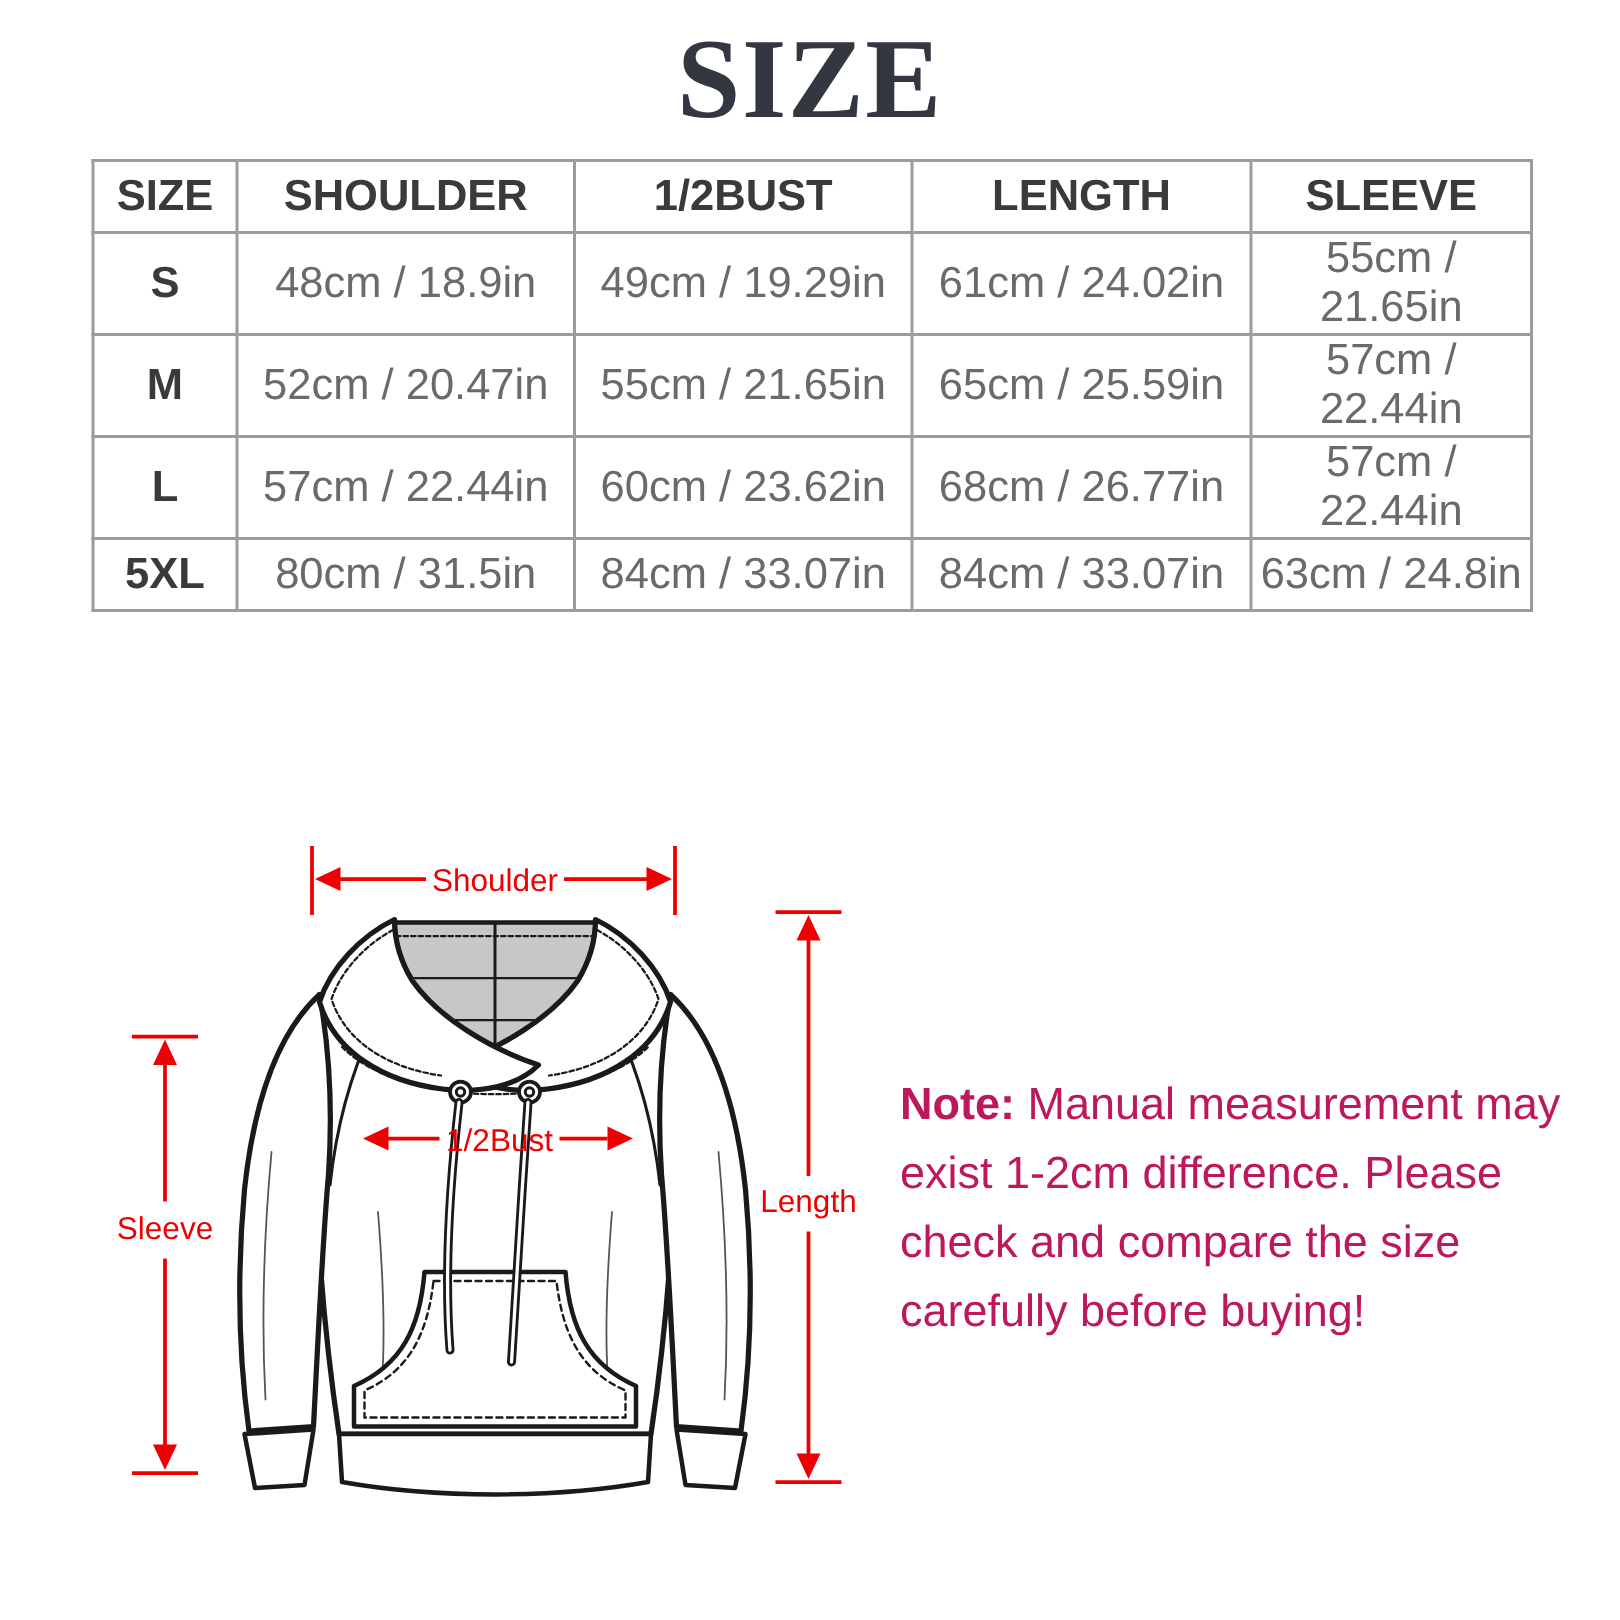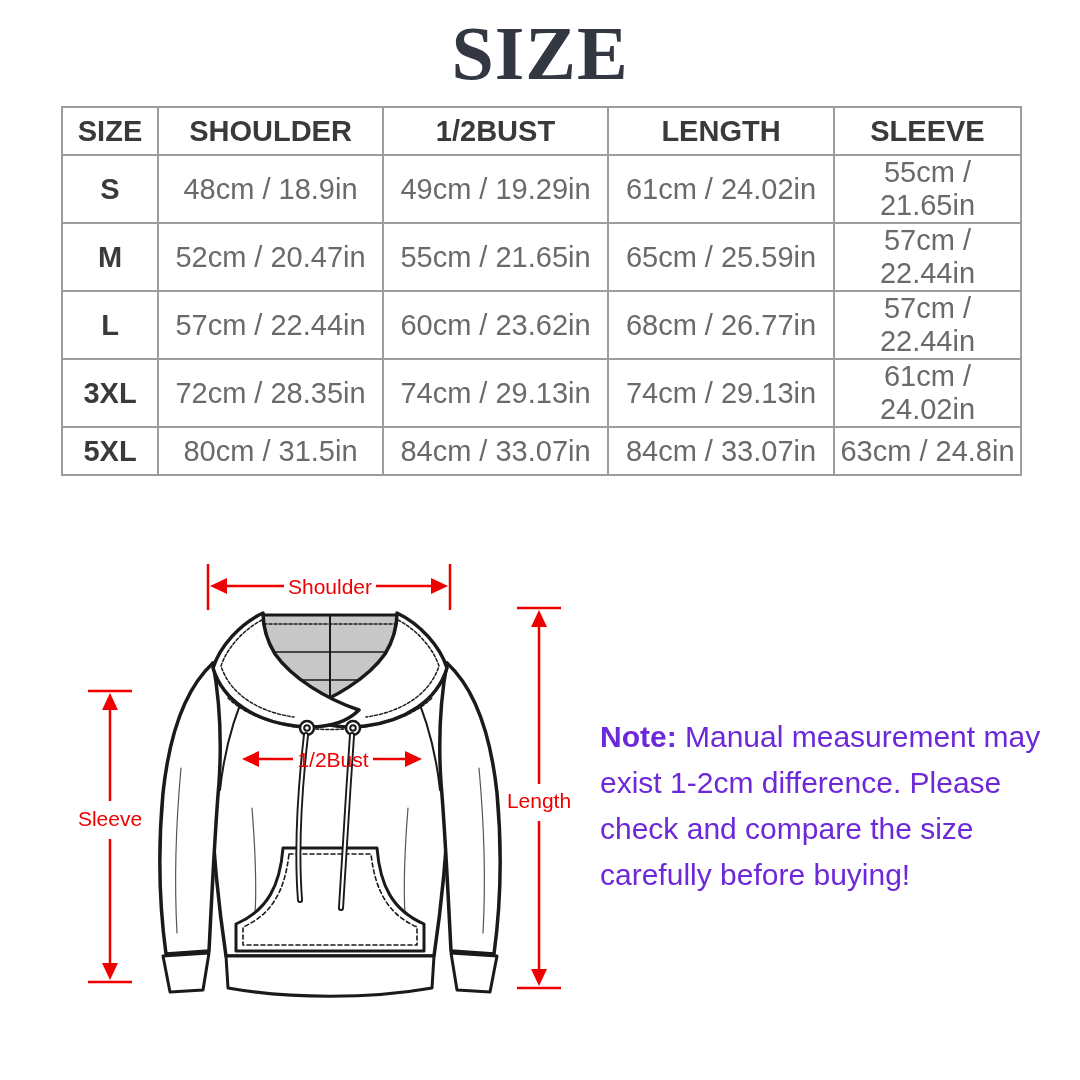--- a/index.html
+++ b/index.html
@@ -28,21 +28,21 @@
   .size-table td { color:#6a6a6a; font-weight:normal; }
   .size-table td.size-col { font-weight:bold; color:#3a3a3a; }
   .col-size    { width:96px;  }
   .col-shoulder{ width:225px; }
   .col-bust    { width:225px; }
   .col-length  { width:226px; }
   .col-sleeve  { width:187px; }
   .diagram-wrap { position:absolute; top:558px; left:0; width:1080px; height:522px; }
   .note-block {
     position:absolute; left:600px; top:714px; width:450px;
-    font-size:30px; line-height:46px; color:#6d28d9;
+    font-size:30px; line-height:46px; color:#be185d;
   }
   .note-block .note-label { font-weight:bold; }
 </style>
 </head>
 <body>
 
 <div class="stage">
 
   <div class="page-title">SIZE</div>
 
@@ -77,27 +77,20 @@
           <td>55cm / 21.65in</td>
           <td>65cm / 25.59in</td>
           <td>57cm / 22.44in</td>
         </tr>
         <tr>
           <td class="size-col">L</td>
           <td>57cm / 22.44in</td>
           <td>60cm / 23.62in</td>
           <td>68cm / 26.77in</td>
           <td>57cm / 22.44in</td>
-        </tr>
-        <tr>
-          <td class="size-col">3XL</td>
-          <td>72cm / 28.35in</td>
-          <td>74cm / 29.13in</td>
-          <td>74cm / 29.13in</td>
-          <td>61cm / 24.02in</td>
         </tr>
         <tr>
           <td class="size-col">5XL</td>
           <td>80cm / 31.5in</td>
           <td>84cm / 33.07in</td>
           <td>84cm / 33.07in</td>
           <td>63cm / 24.8in</td>
         </tr>
       </tbody>
   </table>

